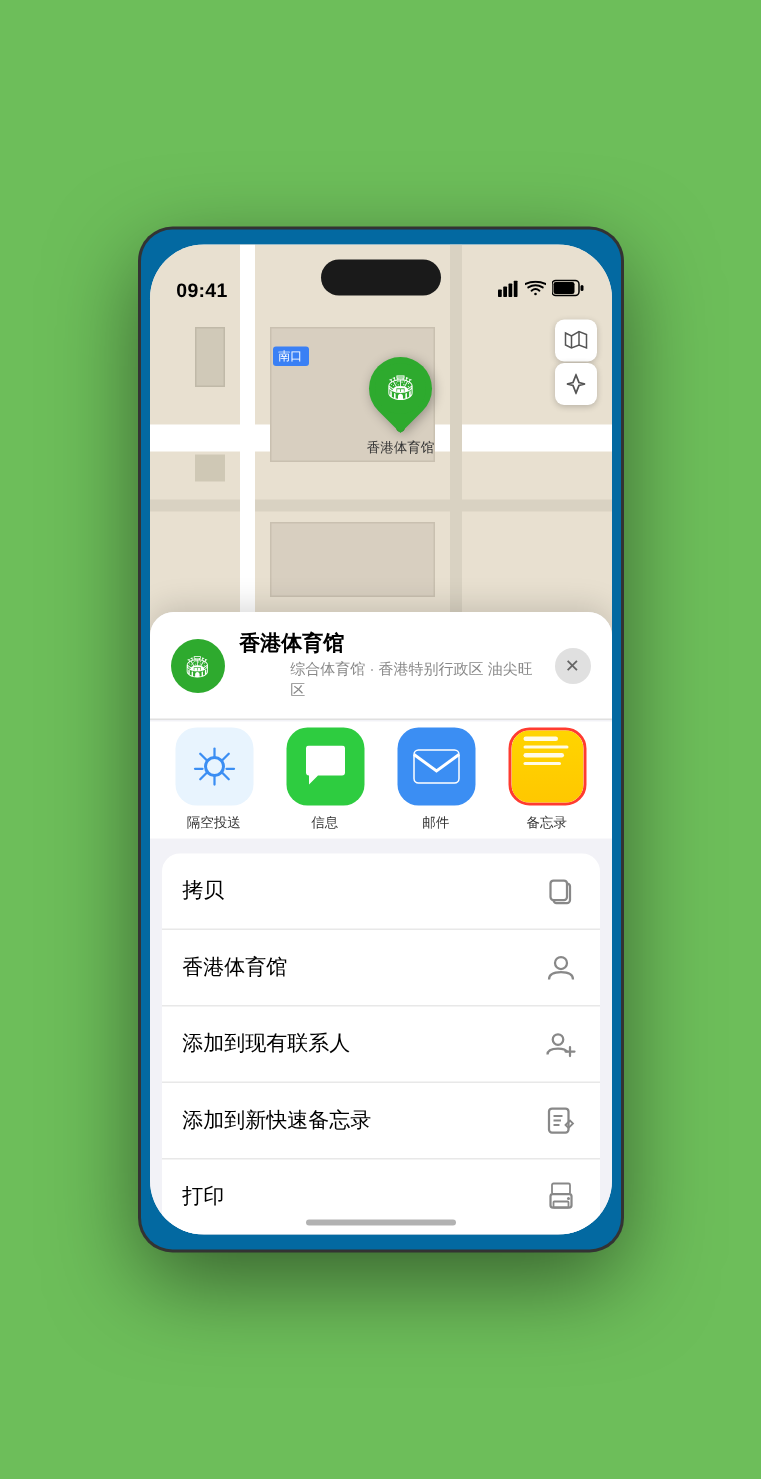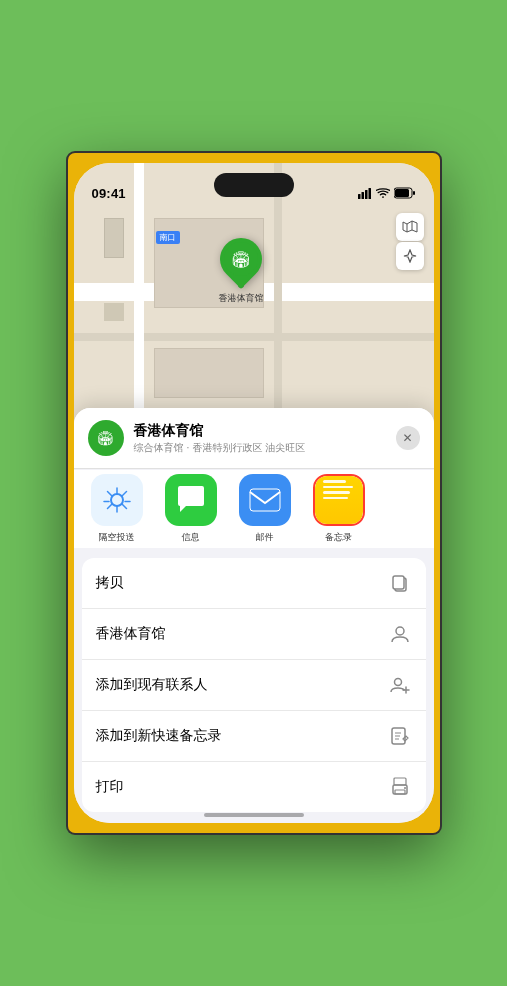--- a/index.html
+++ b/index.html
@@ -5,24 +5,24 @@
     * { margin: 0; padding: 0; box-sizing: border-box; }
     body {
       background: #6dbe5a;
       display: flex;
       justify-content: center;
       align-items: center;
       min-height: 100vh;
       font-family: -apple-system, 'PingFang SC', 'Helvetica Neue', Arial, sans-serif;
     }
     .phone-frame {
-      width: 372px;
+      width: 320px;
       height: 680px;
-      background: #eab308;
-      border-radius: 7px;
+      background: #0369a1;
+      border-radius: 21px;
       position: relative;
       box-shadow: 0 0 0 2px #333, 0 20px 60px rgba(0,0,0,0.5);
       overflow: hidden;
     }
     .phone-screen {
       position: absolute;
       top: 10px;
       left: 6px;
       right: 6px;
       bottom: 10px;
@@ -265,20 +265,21 @@
     .location-info { flex: 1; }
     .location-name {
       font-size: 14px;
       font-weight: 700;
       color: #000;
     }
     .location-sub {
       font-size: 10px;
       color: #888;
       margin-top: 1px;
+      margin-left: 34px;
     }
     .close-btn {
       width: 24px;
       height: 24px;
       background: #e0e0e0;
       border-radius: 50%;
       display: flex;
       align-items: center;
       justify-content: center;
       font-size: 12px;

